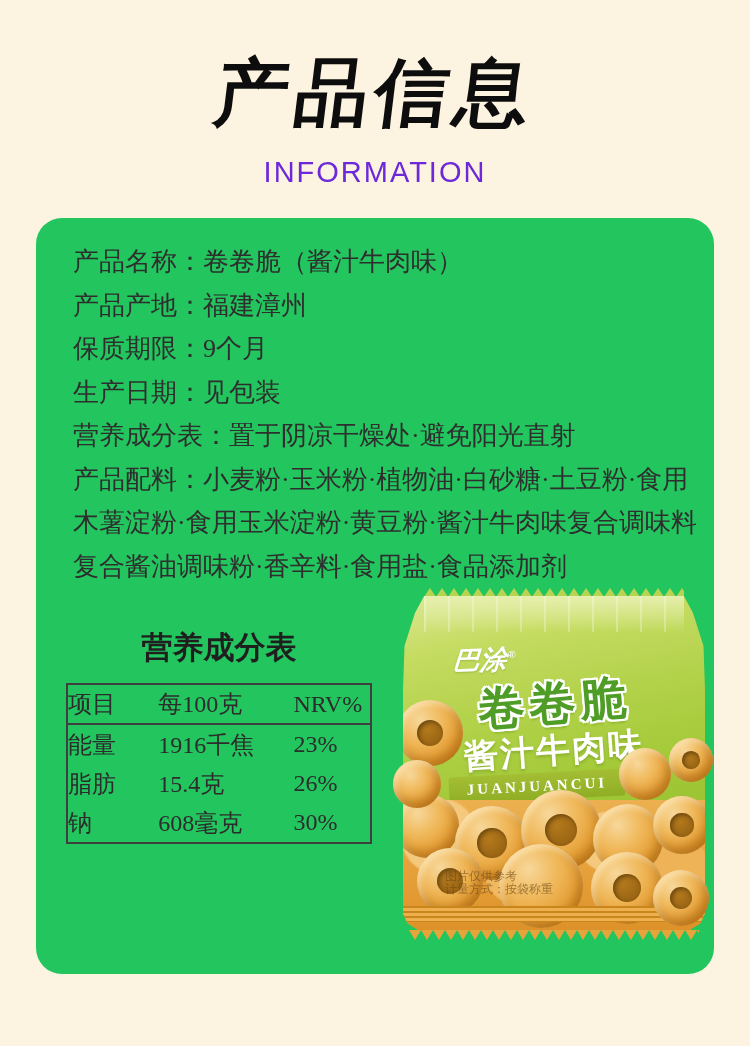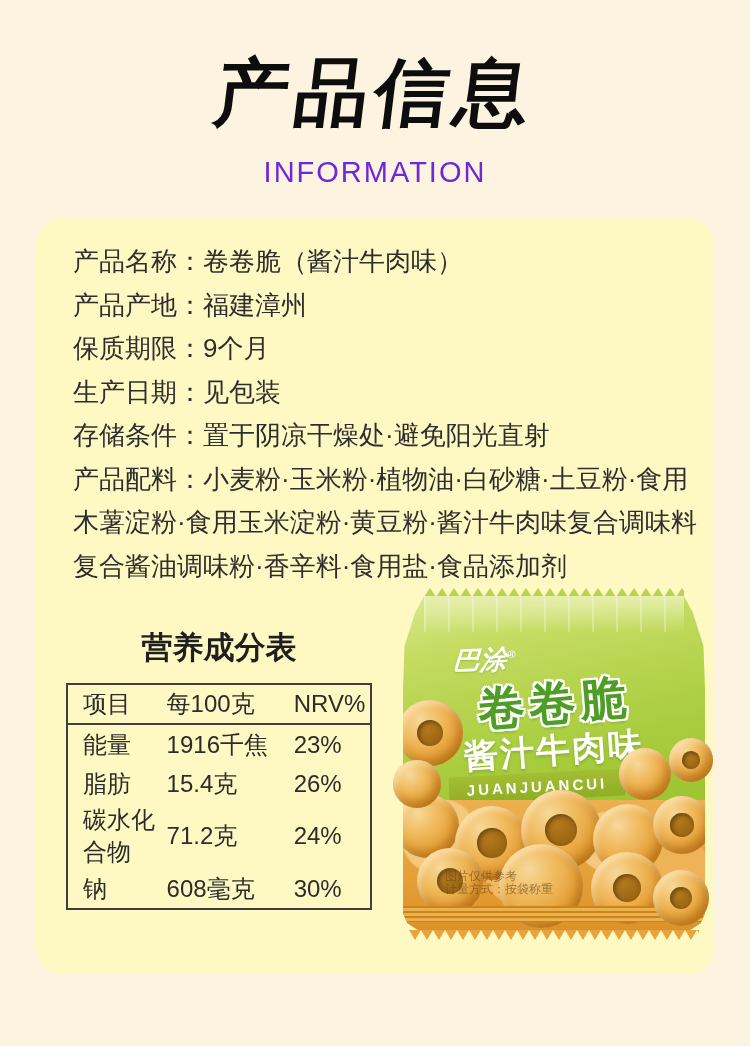--- a/index.html
+++ b/index.html
@@ -13,31 +13,31 @@
   .hdr h1 {
     margin:0; font-size:74px; font-weight:900; color:#0d0d0d;
     letter-spacing:6px; transform:skewX(-7deg);
   }
   .hdr .sub {
     margin-top:12px; font-size:29px; letter-spacing:2px; color:#6d28d9; font-weight:500;
   }
   
   .card {
     position:absolute; left:36px; top:218px; width:678px; height:756px;
-    background:#fef9c3; border-radius:26px;
+    background:#22c55e; border-radius:26px;font-family:Liberation Serif, serif;
   }
   .info-list { position:absolute; left:37px; right:6px; top:22px; }
   .info-row { margin:0; font-size:26px; line-height:43.5px; color:#2e2e2e; }
   
   .nutrition { position:absolute; left:30px; top:392px; width:306px;margin-top:17px; }
   .nutrition h2 { margin:0 0 14px 0; text-align:center; font-size:31px; font-weight:700; color:#1f1f1f; }
   table.nut { width:306px; border-collapse:collapse; border:2px solid #3f3f3f; font-size:24px; color:#2c2c2c; }
   table.nut th { font-weight:400; height:36px; border-bottom:2px solid #3f3f3f; }
   table.nut td { height:37px; font-weight:400; }
-  .c1 { text-align:left; padding-left:15px; width:92px; }
+  .c1 { text-align:left; padding-left:0; width:92px; }
   .c2 { text-align:left; width:138px; }
   .c3 { text-align:left; width:76px; }
   
   .bag { position:absolute; left:367px; top:370px; width:302px; height:352px; }
   .teeth { position:absolute; display:block; }
   .teeth-top { top:0; left:21px; }
   .teeth-bottom { bottom:0; left:6px; }
   .bag-body {
     position:absolute; top:8px; left:0; width:302px; height:334px;
     clip-path:polygon(7% 0,93% 0,96% 5%,99.5% 15%,100% 28%,100% 95%,98.5% 98%,95% 100%,5% 100%,1.5% 98%,0 95%,0 28%,0.5% 15%,4% 5%);
@@ -105,21 +105,21 @@
     <div class="sub">INFORMATION</div>
   </div>
 
   <div class="card">
 
     <div class="info-list">
       <p class="info-row"><span>产品名称：</span><span>卷卷脆（酱汁牛肉味）</span></p>
       <p class="info-row"><span>产品产地：</span><span>福建漳州</span></p>
       <p class="info-row"><span>保质期限：</span><span>9个月</span></p>
       <p class="info-row"><span>生产日期：</span><span>见包装</span></p>
-      <p class="info-row"><span>存储条件：</span><span>置于阴凉干燥处·避免阳光直射</span></p>
+      <p class="info-row"><span>营养成分表：</span><span>置于阴凉干燥处·避免阳光直射</span></p>
       <p class="info-row"><span>产品配料：</span><span>小麦粉·玉米粉·植物油·白砂糖·土豆粉·食用木薯淀粉·食用玉米淀粉·黄豆粉·酱汁牛肉味复合调味料复合酱油调味粉·香辛料·食用盐·食品添加剂</span></p>
     </div>
 
     <div class="nutrition">
       <h2>营养成分表</h2>
       <table class="nut">
         <thead>
           <tr>
             <th class="c1">项目</th>
             <th class="c2">每100克</th>
@@ -129,25 +129,20 @@
         <tbody>
           <tr>
             <td class="c1">能量</td>
             <td class="c2">1916千焦</td>
             <td class="c3">23%</td>
           </tr>
           <tr>
             <td class="c1">脂肪</td>
             <td class="c2">15.4克</td>
             <td class="c3">26%</td>
-          </tr>
-          <tr>
-            <td class="c1">碳水化合物</td>
-            <td class="c2">71.2克</td>
-            <td class="c3">24%</td>
           </tr>
           <tr>
             <td class="c1">钠</td>
             <td class="c2">608毫克</td>
             <td class="c3">30%</td>
           </tr>
         </tbody>
       </table>
     </div>
 

